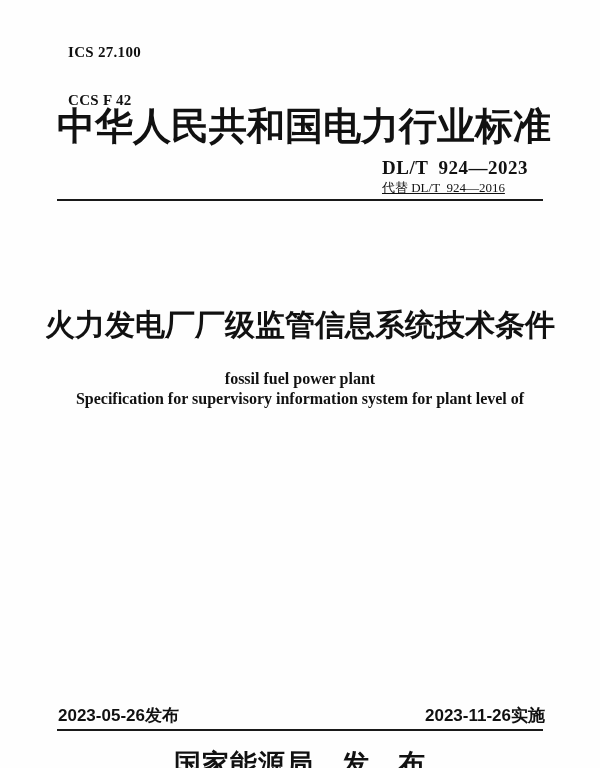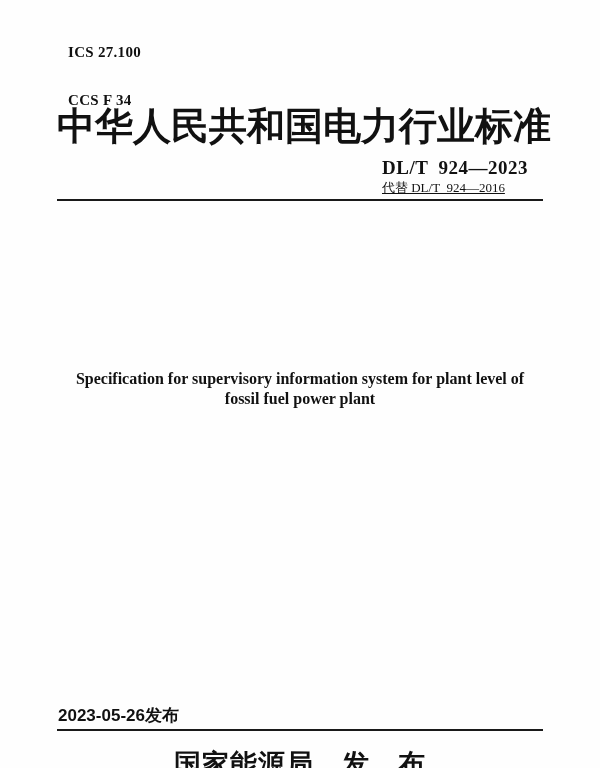--- a/index.html
+++ b/index.html
@@ -143,40 +143,42 @@
     white-space: pre;
   }
 </style>
 </head>
 <body>
 
 <div class="page">
 
   <div class="ics-block">
     <div>ICS 27.100</div>
-    <div>CCS F 34</div>
+    <div>CCS F 42</div>
   </div>
 
 
   <div class="std-class">中华人民共和国电力行业标准</div>
 
   <div class="std-no-block">
     <div class="std-no">DL/T  924—2023</div>
     <div class="std-replaces">代替 DL/T  924—2016</div>
   </div>
 
   <div class="rule rule-top"></div>
 
+  <div class="main-title">火力发电厂厂级监管信息系统技术条件</div>
 
   <div class="en-title">
+    <div>fossil fuel power plant</div>
     <div>Specification for supervisory information system for plant level of</div>
-    <div>fossil fuel power plant</div>
   </div>
 
   <div class="dates-row">
     <span>2023-05-26发布</span>
+    <span>2023-11-26实施</span>
   </div>
 
   <div class="rule rule-bottom"></div>
 
   <div class="publisher">国家能源局　发　布</div>
 
 </div>
 
 </body></html>

